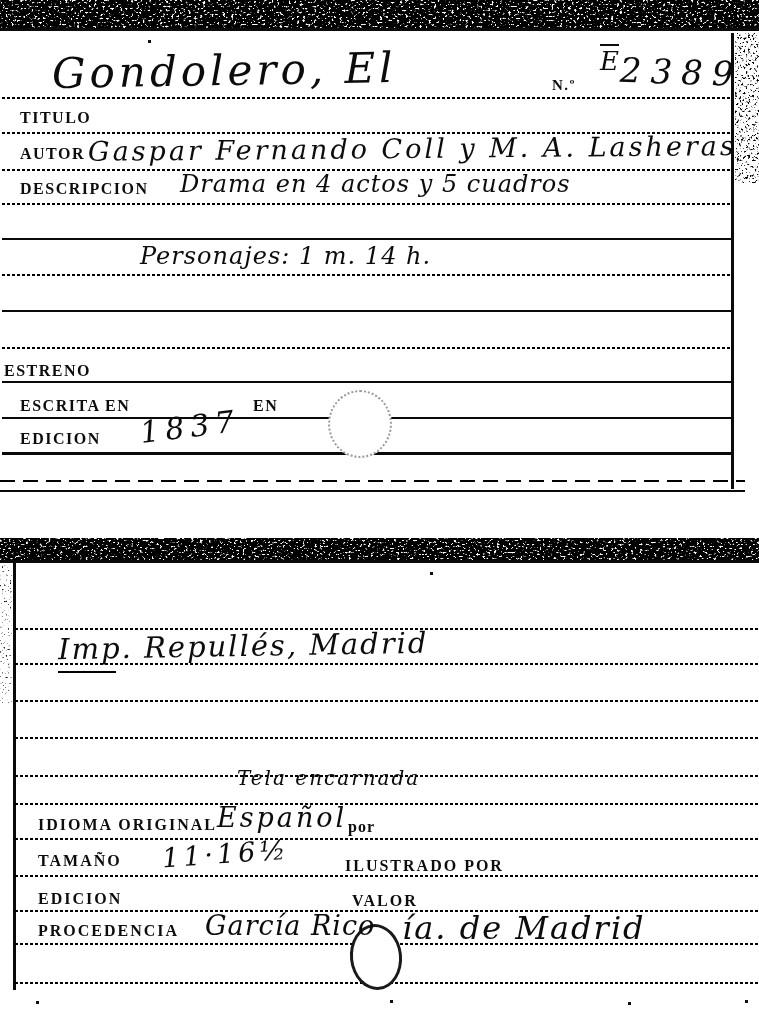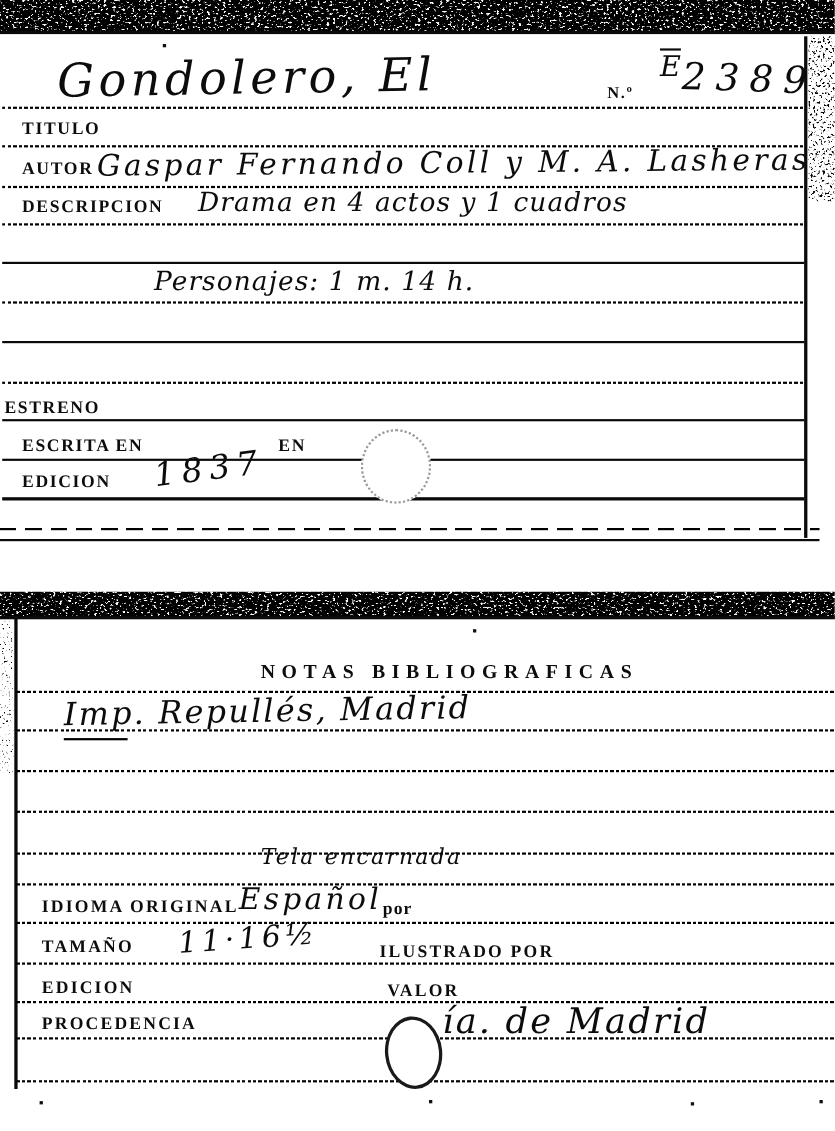--- a/index.html
+++ b/index.html
@@ -80,21 +80,21 @@
   <div class="lbl small" style="left:552px;top:77px">N.º</div>
   <div class="hand" style="left:600px;top:48px;font-size:26px;text-decoration:overline">E</div>
   <div class="hand" style="left:620px;top:55px;font-size:34px;letter-spacing:9px;transform:rotate(2deg)">2389</div>
 
   <div class="lbl" style="left:20px;top:109px">TITULO</div>
 
   <div class="lbl" style="left:20px;top:145px">AUTOR</div>
   <div class="hand" style="left:88px;top:135px;font-size:27px;letter-spacing:3px;transform:rotate(-0.5deg)">Gaspar Fernando Coll y M. A. Lasheras</div>
 
   <div class="lbl" style="left:20px;top:180px">DESCRIPCION</div>
-  <div class="hand" style="left:180px;top:172px;font-size:24px;letter-spacing:1px">Drama en 4 actos y 1 cuadros</div>
+  <div class="hand" style="left:180px;top:172px;font-size:24px;letter-spacing:1px">Drama en 4 actos y 5 cuadros</div>
 
   <div class="hand" style="left:140px;top:244px;font-size:24px;letter-spacing:1px">Personajes: 1 m. 14 h.</div>
 
   <div class="lbl" style="left:4px;top:362px">ESTRENO</div>
 
   <div class="lbl" style="left:20px;top:397px">ESCRITA EN</div>
   <div class="lbl" style="left:253px;top:397px">EN</div>
 
   <div class="lbl" style="left:20px;top:430px">EDICION</div>
   <div class="hand" style="left:140px;top:412px;font-size:30px;letter-spacing:6px;transform:rotate(-7deg)">1837</div>
@@ -124,39 +124,39 @@
   <div class="ln dot" style="left:15px;top:775px;width:744px"></div>
   <div class="ln dot" style="left:15px;top:803px;width:744px"></div>
   <div class="ln dot" style="left:15px;top:838px;width:744px"></div>
   <div class="ln dot" style="left:15px;top:875px;width:744px"></div>
   <div class="ln dot" style="left:15px;top:910px;width:744px"></div>
   <div class="ln dot" style="left:15px;top:943px;width:744px"></div>
   <div class="ln dot" style="left:15px;top:982px;width:744px"></div>
 
   <div class="hole inked" style="left:350px;top:924px;width:46px;height:60px"></div>
 
-  <div class="lbl" style="left:237px;top:600px;font-size:18px;letter-spacing:6px">NOTAS BIBLIOGRAFICAS</div>
 
   <div class="hand" style="left:58px;top:632px;font-size:29px;letter-spacing:2px;transform:rotate(-1deg)">Imp. Repullés, Madrid</div>
   <div class="underline-mark" style="left:58px;top:671px;width:58px"></div>
 
   <div class="hand" style="left:237px;top:768px;font-size:20px;letter-spacing:2px">Tela encarnada</div>
 
   <div class="lbl" style="left:38px;top:816px;letter-spacing:2px">IDIOMA ORIGINAL</div>
   <div class="hand" style="left:217px;top:804px;font-size:27px;letter-spacing:3px">Español</div>
   <div class="lbl" style="left:348px;top:818px;font-weight:600;letter-spacing:1px;text-transform:none">por</div>
 
   <div class="lbl" style="left:38px;top:852px;letter-spacing:2px">TAMAÑO</div>
   <div class="hand" style="left:162px;top:840px;font-size:27px;letter-spacing:4px;transform:rotate(-4deg)">11·16½</div>
   <div class="lbl" style="left:345px;top:857px;letter-spacing:2px">ILUSTRADO POR</div>
 
   <div class="lbl" style="left:38px;top:890px;letter-spacing:2px">EDICION</div>
   <div class="lbl" style="left:352px;top:892px;letter-spacing:2px">VALOR</div>
 
   <div class="lbl" style="left:38px;top:922px;letter-spacing:2px">PROCEDENCIA</div>
+  <div class="hand" style="left:205px;top:912px;font-size:27px;letter-spacing:1px">García Rico</div>
   <div class="hand" style="left:402px;top:912px;font-size:32px;letter-spacing:2px">ía. de Madrid</div>
 
   <div class="speck" style="left:148px;top:40px"></div>
   <div class="speck" style="left:430px;top:572px"></div>
   <div class="speck" style="left:36px;top:1001px"></div>
   <div class="speck" style="left:390px;top:1000px"></div>
   <div class="speck" style="left:628px;top:1002px"></div>
   <div class="speck" style="left:745px;top:1000px"></div>
 
 </div>

